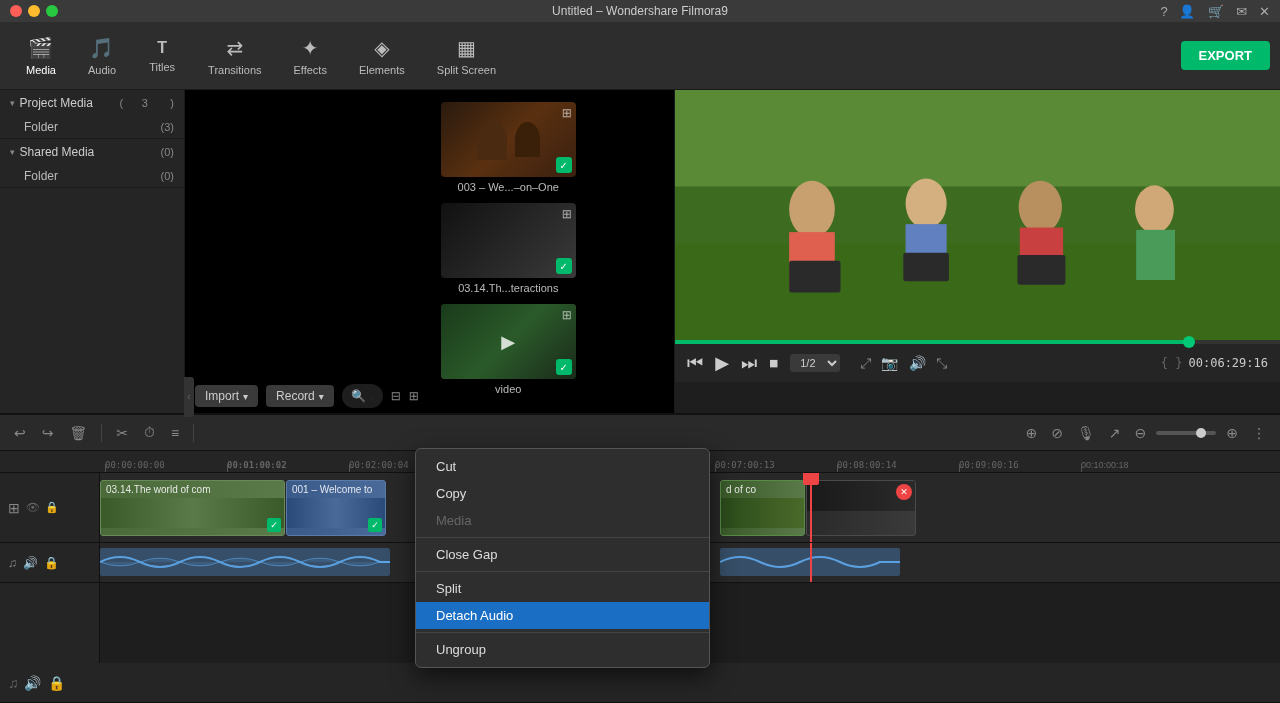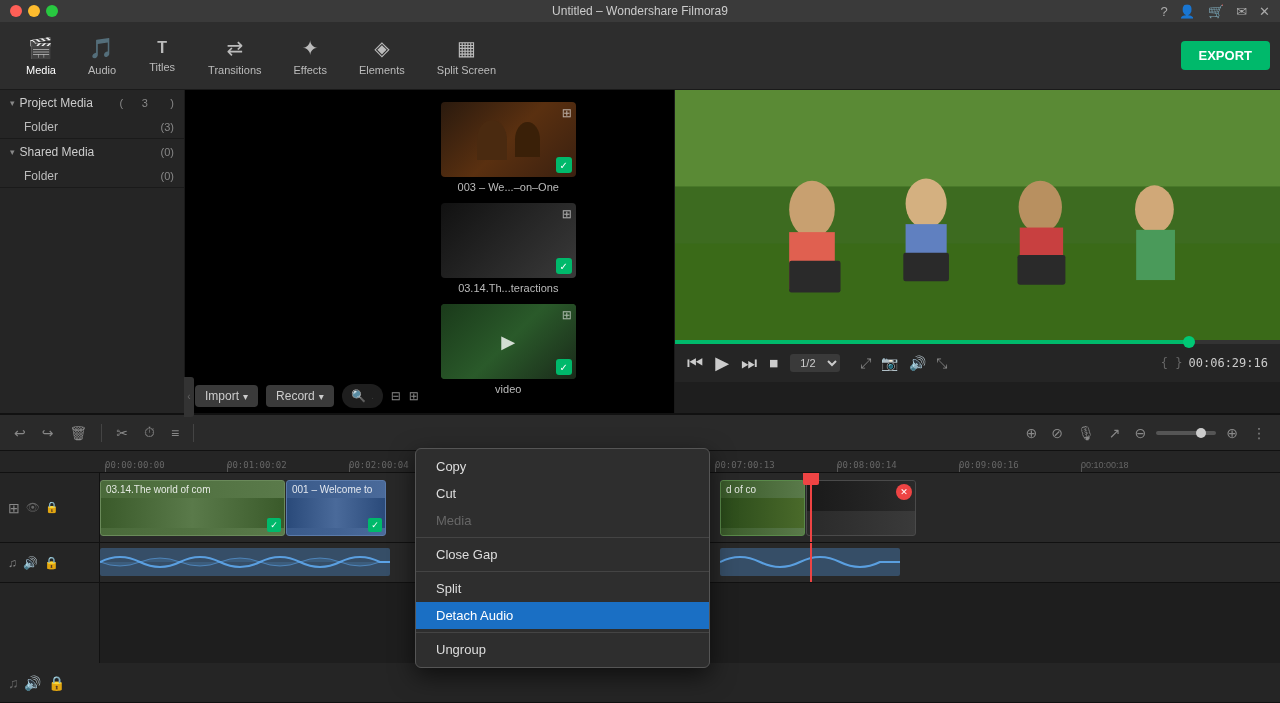--- a/index.html
+++ b/index.html
@@ -842,21 +842,21 @@
         <button class="tl-icon-btn">⋮</button>
       </div>
     </div>
 
     <div class="timeline-ruler" style="padding-left:105px;">
       <div class="ruler-marks">
         <div class="ruler-mark">
           <span style="font-size:9px;color:#666;font-family:monospace;">00:00:00:00</span>
         </div>
         <div class="ruler-mark">
-          <span style="font-size:9px;color:#666;font-family:monospace;">00:01:00:02</span>
+          <span style="font-size:9px;color:#666;font-family:monospace;font-weight:bold;">00:01:00:02</span>
         </div>
         <div class="ruler-mark">
           <span style="font-size:9px;color:#666;font-family:monospace;">00:02:00:04</span>
         </div>
         <div class="ruler-mark">
           <span style="font-size:9px;color:#666;font-family:monospace;opacity:0.4;">...</span>
         </div>
         <div class="ruler-mark">
           <span style="font-size:9px;color:#e44;font-family:monospace;">00:06:00:0▌</span>
         </div>
@@ -942,24 +942,24 @@
 
     <div class="audio-track-icons">
       <span style="color:#666;font-size:14px;">♫</span>
       <span style="color:#666;font-size:14px;">🔊</span>
       <span style="color:#666;font-size:14px;">🔒</span>
     </div>
   </div>
 
   <div class="context-menu" style="top:358px;left:415px;">
     <div class="ctx-item">
+      <span>Cut</span>
+    </div>
+    <div class="ctx-item">
       <span>Copy</span>
-    </div>
-    <div class="ctx-item">
-      <span>Cut</span>
     </div>
     <div class="ctx-item disabled">
       <span>Media</span>
     </div>
     <div class="ctx-separator"></div>
     <div class="ctx-item">
       <span>Close Gap</span>
     </div>
     <div class="ctx-separator"></div>
     <div class="ctx-item">

